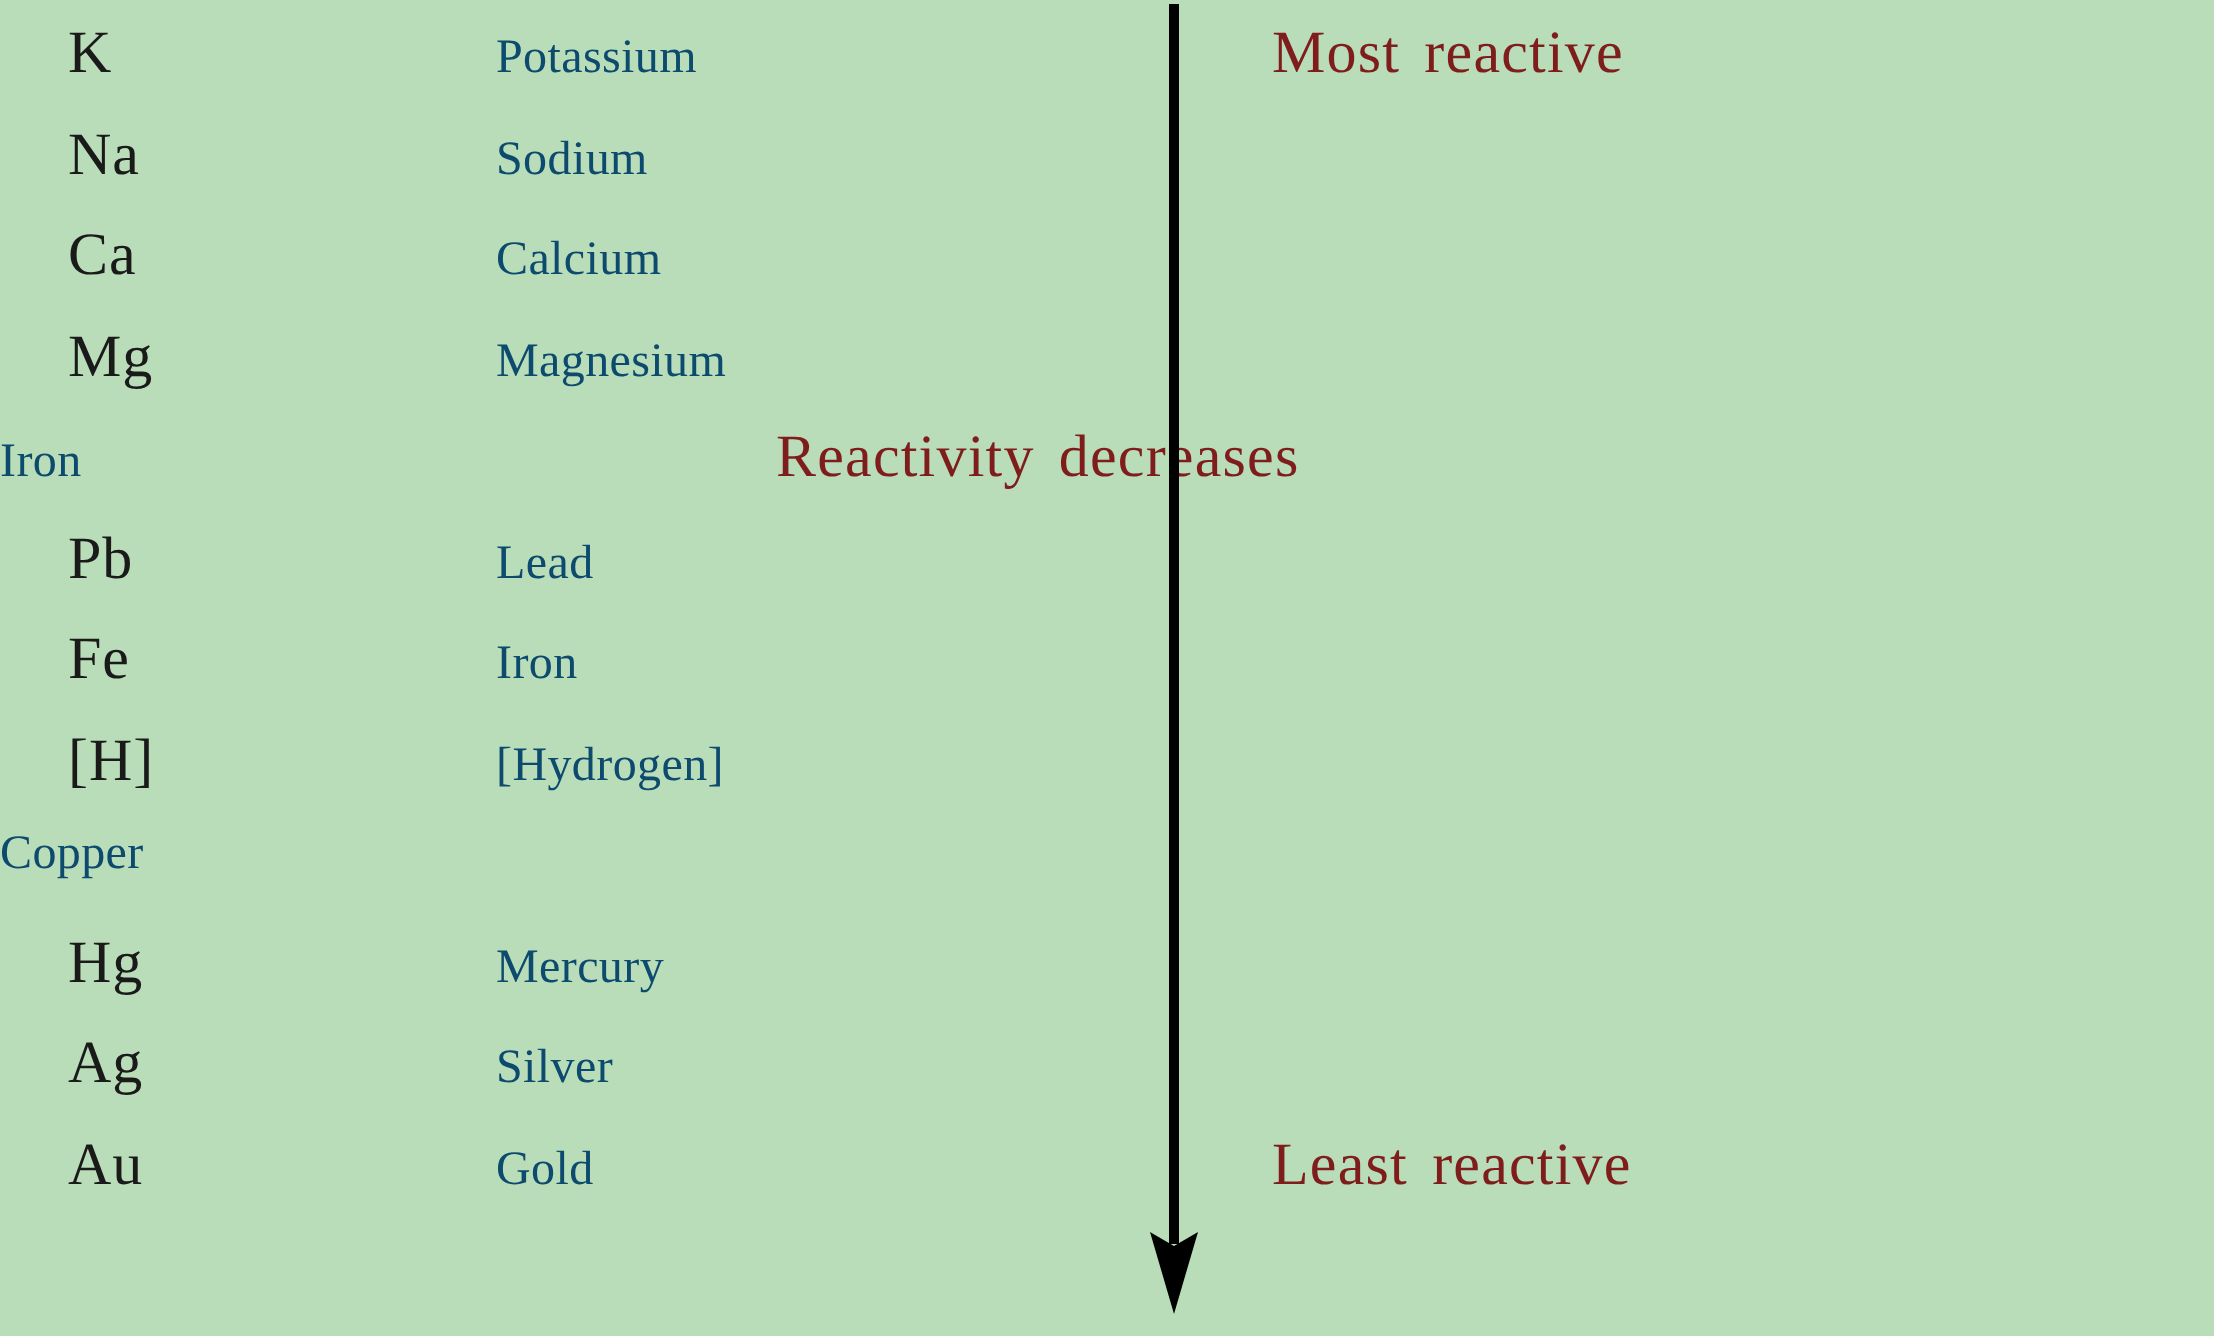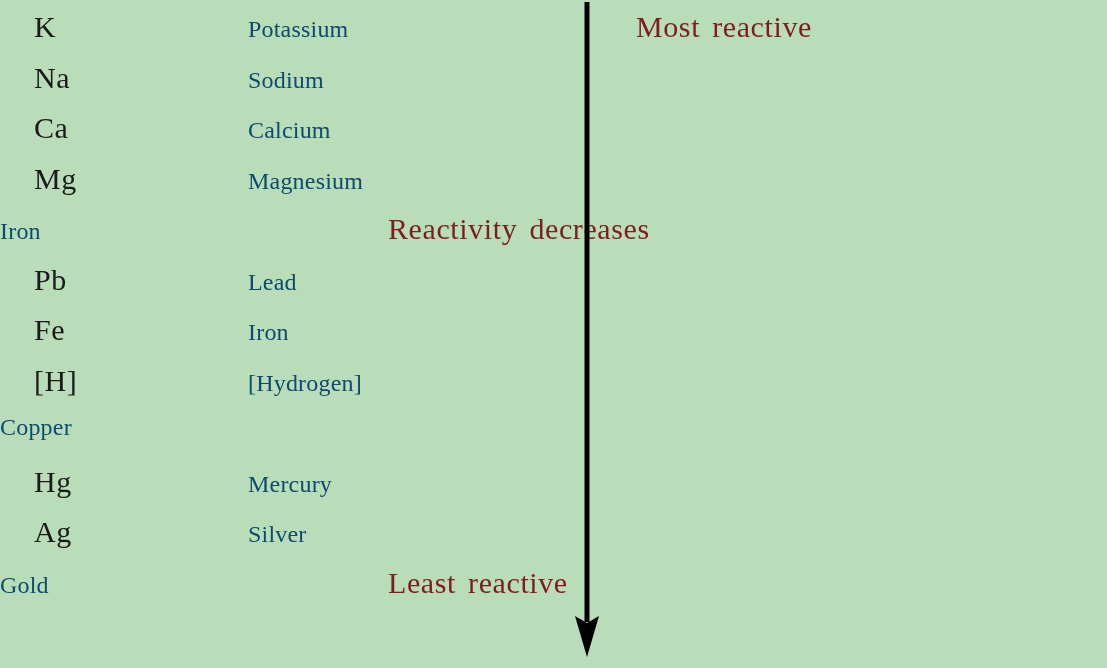--- a/index.html
+++ b/index.html
@@ -127,20 +127,21 @@
       <span class="cell-note"></span>
     </div>
 
     <div class="row">
       <span class="cell-symbol">Ag</span>
       <span class="cell-name">Silver</span>
       <span class="cell-note"></span>
     </div>
 
     <div class="row">
+      <span class="cell-symbol">Au</span>
       <span class="cell-name">Gold</span>
       <span class="cell-note">Least reactive</span>
     </div>
 
   </div>
 
   <svg class="arrow" viewBox="0 0 40 660">
     <line x1="13" y1="0" x2="13" y2="620" stroke="#000000" stroke-width="5"></line>
     <path d="M 13 655 L 1 614 L 13 621 L 25 614 Z" fill="#000000"></path>
   </svg>

